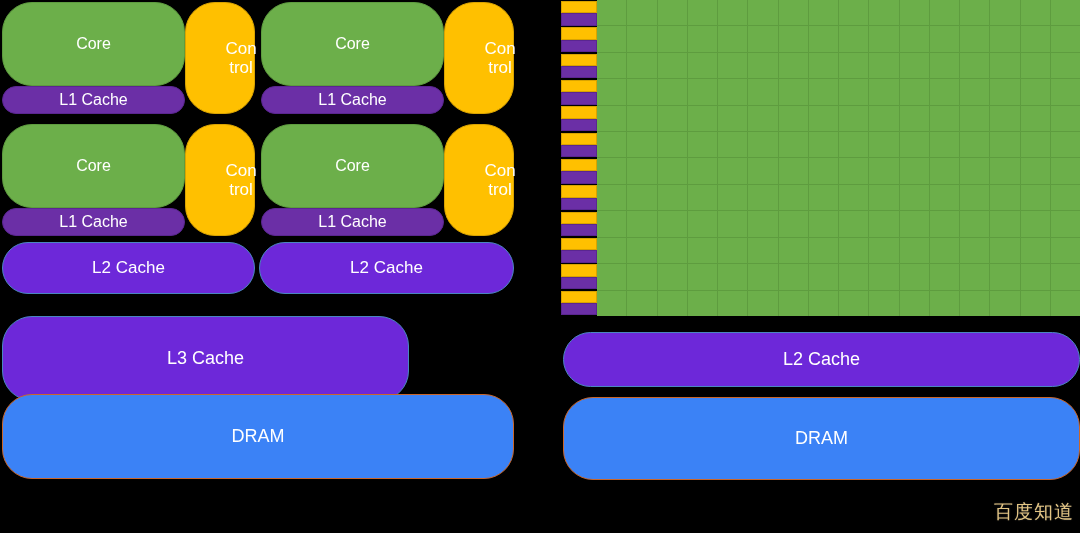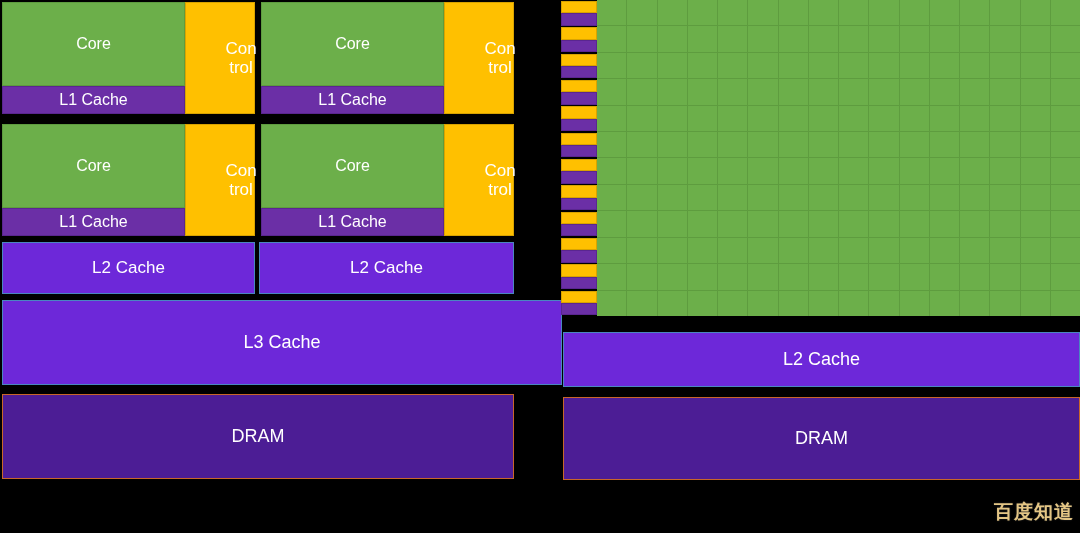--- a/index.html
+++ b/index.html
@@ -14,40 +14,40 @@
     overflow: hidden;
     font-family: "Liberation Sans", sans-serif;
   }
 
   .stage {
     position: absolute;
     inset: 0;
     background: #000000;
   }
 
-  .abs { position: absolute; box-sizing: border-box; }
+  .abs { position: absolute; box-sizing: border-box; border-radius: 30px; }
 
   
   .blk {
     position: absolute;
     box-sizing: border-box;
     display: flex;
     align-items: center;
     justify-content: center;
     color: #ffffff;
     line-height: 1.12;
     text-align: center;
     white-space: pre-line;
   }
 
   .core   { background: #6CAF4A; border: 1px solid #5E9C3F; }
   .ctrl   { background: #FFC000; border: 1px solid #D9A300; }
   .l1     { background: #6B2FA6; border: 1px solid #5A2690; }
   .cache  { background: #6d28d9; border: 1px solid #4A86C0; }
-  .dram   { background: #4c1d95; border: 1px solid #C9662A; }
+  .dram   { background: #3b82f6; border: 1px solid #C9662A; }
 
   
   #cpu-panel { position: absolute; left: 0; top: 0; width: 519px; height: 483px; }
 
   .cpu-core-label { font-size: 16px; }
   .cpu-ctrl-label { font-size: 17px; padding-left: 42px; }
   .cpu-l1-label   { font-size: 16px; }
   .cpu-l2-label   { font-size: 17px; }
   .cpu-l3-label   { font-size: 18px; }
   .cpu-dram-label { font-size: 18px; }
@@ -74,21 +74,21 @@
 
   .gpu-l2-label   { font-size: 18px; }
   .gpu-dram-label { font-size: 18px; }
 
   
   #watermark {
     position: absolute;
     right: 6px;
     bottom: 8px;
     font-size: 19px;
-    font-weight: bold;
+    font-weight: normal;
     letter-spacing: 1px;
     color: #E3C584;
     font-family: "DejaVu Sans", sans-serif;
     text-shadow: 0 0 2px rgba(255,255,255,0.18);
   }
 </style>
 </head>
 <body>
 
 <div class="stage">
@@ -139,21 +139,21 @@
       <span>L1 Cache</span>
     </div>
 
     <div class="blk cache cpu-l2-label abs" style="left:2px; top:242px; width:253px; height:52px;">
       <span>L2 Cache</span>
     </div>
     <div class="blk cache cpu-l2-label abs" style="left:259px; top:242px; width:255px; height:52px;">
       <span>L2 Cache</span>
     </div>
 
-    <div class="blk cache cpu-l3-label abs" style="left:2px; top:300px; width:560px; height:85px;">
+    <div class="blk cache cpu-l3-label abs" style="left:2px; top:316px; width:407px; height:85px;">
       <span>L3 Cache</span>
     </div>
 
     <div class="blk dram cpu-dram-label abs" style="left:2px; top:394px; width:512px; height:85px;">
       <span>DRAM</span>
     </div>
 
   </div>
 
   <div id="gpu-panel">

